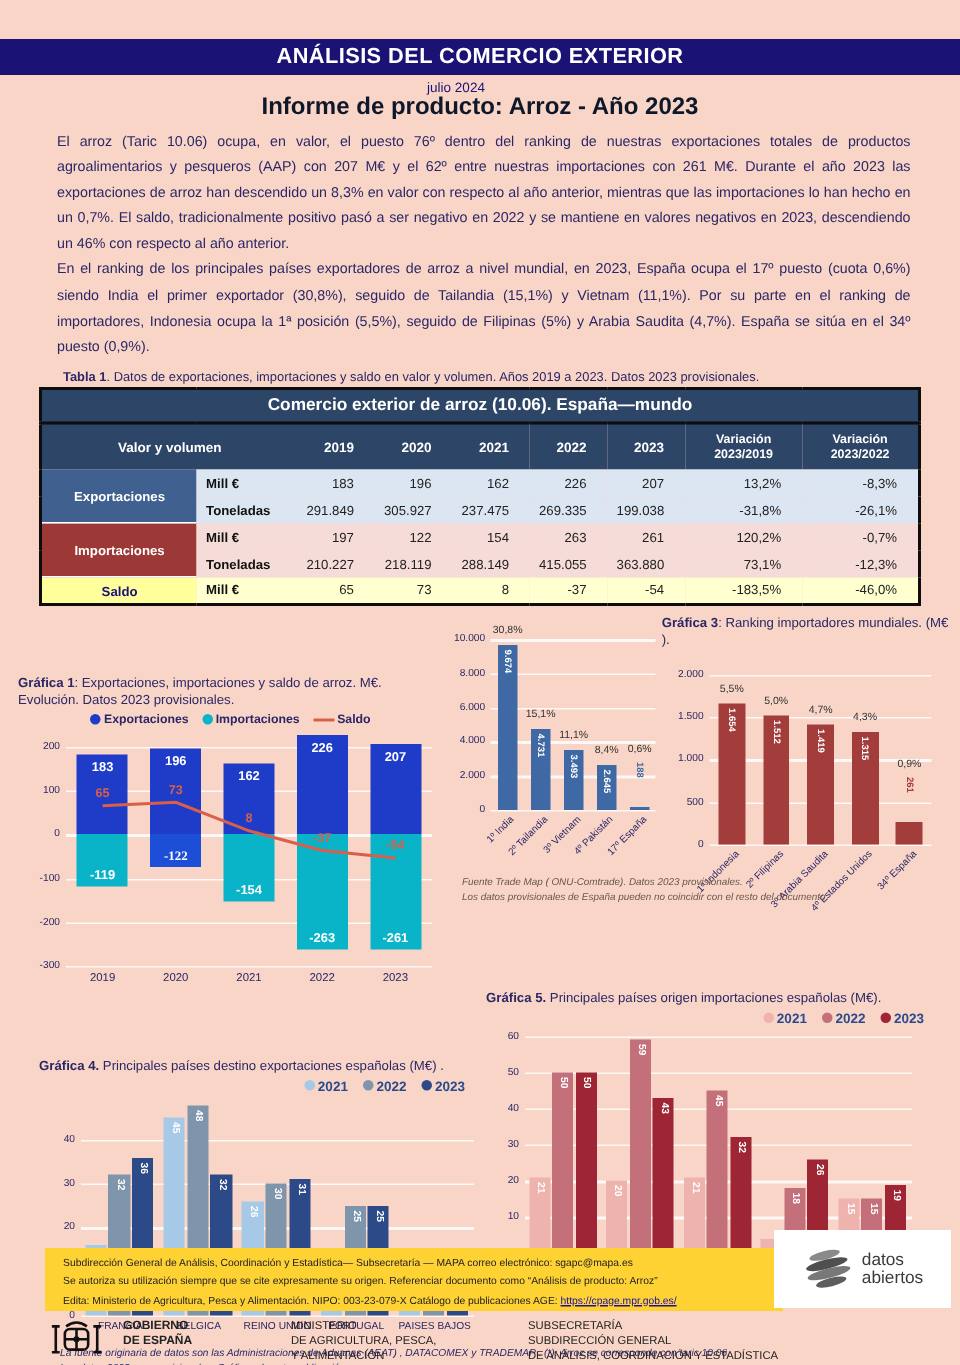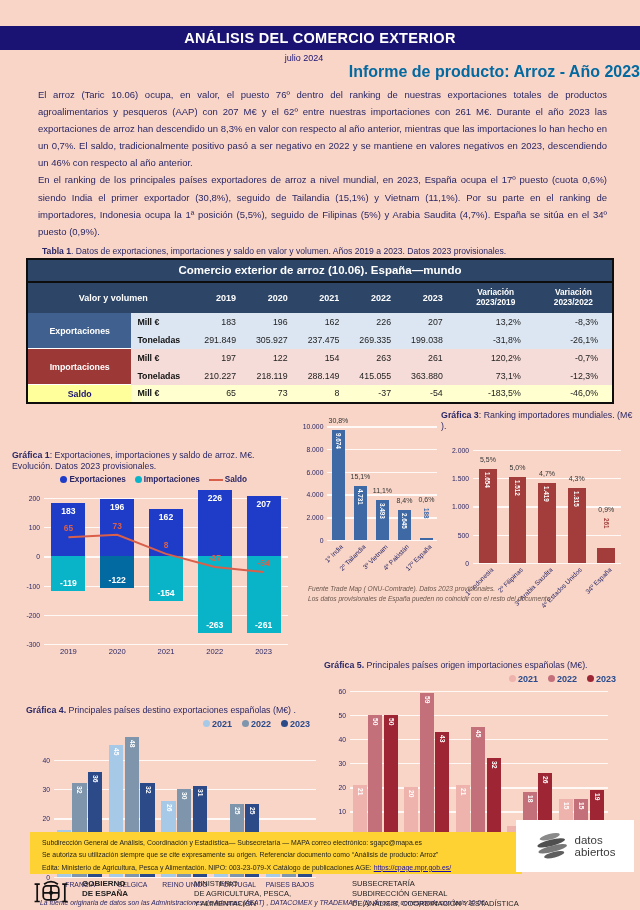--- a/index.html
+++ b/index.html
@@ -6,21 +6,21 @@
   body{
     width:640px;height:910px;position:relative;overflow:hidden;
     background:#f8d5c7;
     font-family:"Liberation Sans",sans-serif;
     color:#2b2766;
   }
   
   .banner{margin-top:26px;height:24px;background:#1b1373;color:#ffffff;
     font-weight:bold;font-size:14.5px;line-height:24px;text-align:center;letter-spacing:.3px;}
   .date{ text-align:center;margin:3px 32px 0 0;font-size:9px;font-weight:normal;color:#1b1373;}
-  .title{text-align:right;font-size:16px;font-weight:bold;color:#0369a1;margin-top:0px;}
+  .title{text-align:center;font-size:16px;font-weight:bold;color:#0f172a;margin-top:0px;}
   
   .intro{margin:5px 33px 0 38px;font-size:9.5px;line-height:1.8;text-align:justify;color:#2b2766;}
   .intro p{margin:0;}
   
   .tcaption{margin:6px 0 2px 42px;font-size:8.6px;color:#2b2766;}
   .cap-b{font-weight:bold;}
   table.trade{width:588px;margin:0 auto;border-collapse:collapse;border:2px solid #0d0d0d;font-size:8.8px;table-layout:fixed;}
   table.trade td,table.trade th{padding:0 6px;vertical-align:middle;}
   .t-title{background:#2d4566;color:#fff;font-weight:bold;font-size:11.5px;text-align:center;height:21px;border-bottom:2px solid #0d0d0d;}
   .t-head th{background:#2d4566;color:#fff;font-weight:bold;height:30px;font-size:9px;}
@@ -234,21 +234,21 @@
         <div class="ytick" style="top: 158px;">-300</div>
         <div class="bar" style="left: 7.4px; width: 34px; top: 16.6778px; height: 53.5444px; background: rgb(30, 60, 200);">
           <div class="blab top">183</div>
         </div>
         <div class="bar" style="left: 7.4px; width: 34px; top: 70.2222px; height: 34.8185px; background: rgb(10, 180, 200);">
           <div class="blab bot">-119</div>
         </div>
         <div class="bar" style="left: 56.2px; width: 34px; top: 12.8741px; height: 57.3481px; background: rgb(30, 60, 200);">
           <div class="blab top">196</div>
         </div>
-        <div class="bar" style="left: 56.2px; width: 34px; top: 70.2222px; height: 32px; background: #0369a1;">
+        <div class="bar" style="left: 56.2px; width: 34px; top: 70.2222px; height: 22px; background: #1d4ed8; font-family: Liberation Serif, serif;">
           <div class="blab bot">-122</div>
         </div>
         <div class="bar" style="left: 105px; width: 34px; top: 22.8222px; height: 47.4px; background: rgb(30, 60, 200);">
           <div class="blab top">162</div>
         </div>
         <div class="bar" style="left: 105px; width: 34px; top: 70.2222px; height: 45.0593px; background: rgb(10, 180, 200);">
           <div class="blab bot">-154</div>
         </div>
         <div class="bar" style="left: 153.8px; width: 34px; top: 4.0963px; height: 66.1259px; background: rgb(30, 60, 200);">
           <div class="blab top">226</div>

